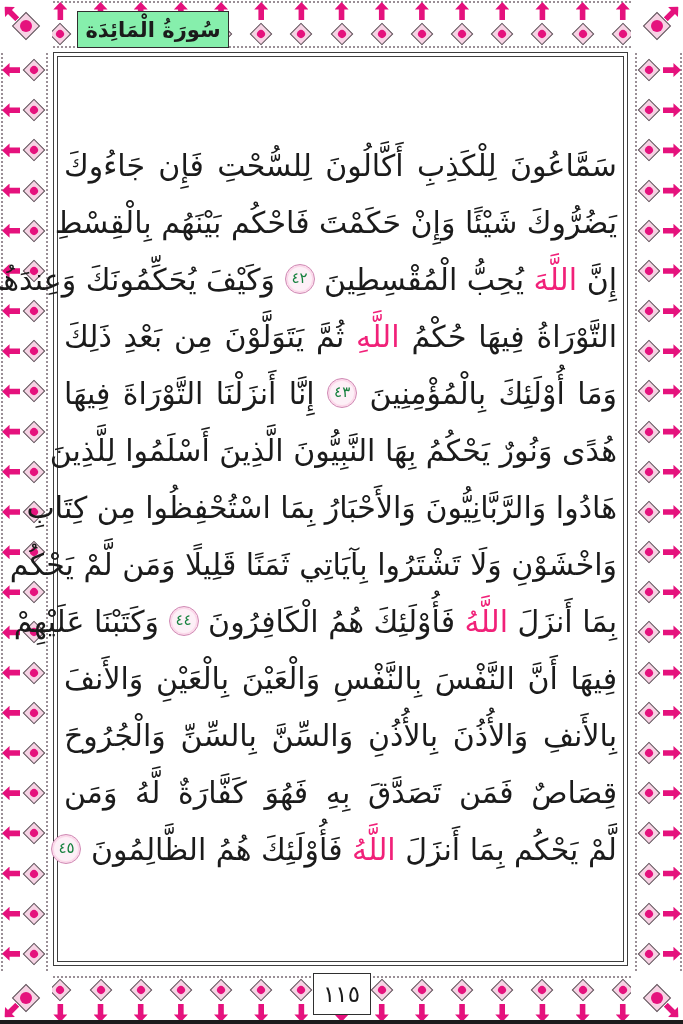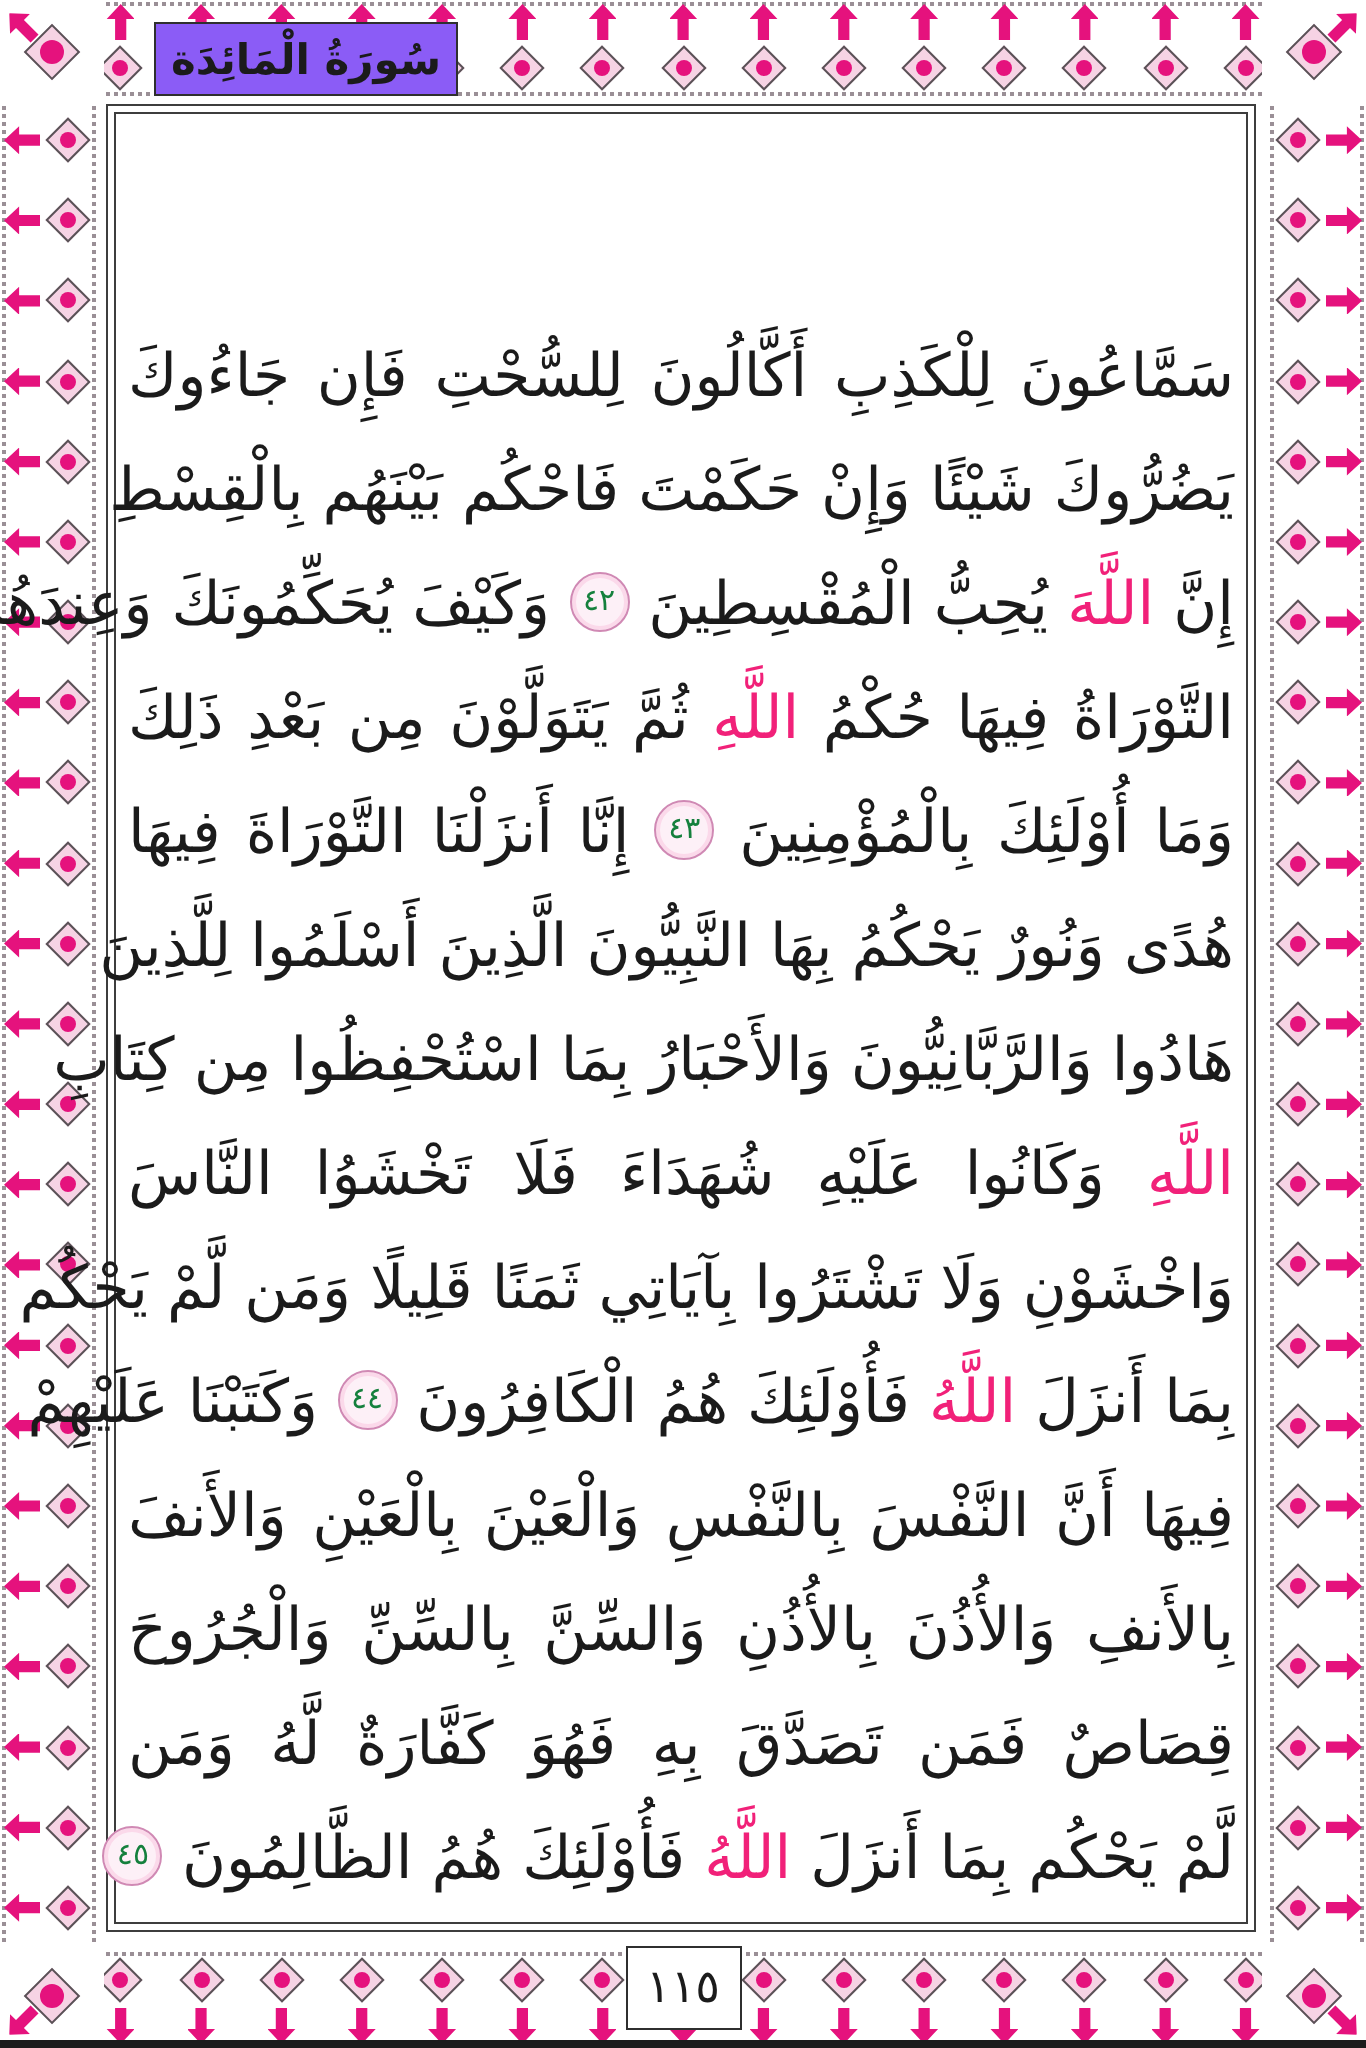--- a/index.html
+++ b/index.html
@@ -48,33 +48,33 @@
   .c-tr .arw{right:4px;top:4px;transform:rotate(45deg);}
   .c-bl .arw{left:4px;bottom:4px;transform:rotate(-135deg);}
   .c-br .arw{right:4px;bottom:4px;transform:rotate(135deg);}
 
   
   .frame{position:absolute;left:53px;top:52px;right:55px;bottom:58px;
          border:1.5px solid #3d3d3d;z-index:2;pointer-events:none;}
   .frame-inner{position:absolute;inset:3px;border:1px solid #3d3d3d;}
 
   
-  .hbox{position:absolute;top:11px;height:37px;background:#8b5cf6;border:1.6px solid #2f2f2f;
+  .hbox{position:absolute;top:11px;height:37px;background:#86efac;border:1.6px solid #2f2f2f;
         z-index:5;display:flex;align-items:center;justify-content:center;
         font-weight:bold;font-size:21px;box-sizing:border-box;}
   .hbox.surah{left:77px;width:152px;}
   .hbox.juz{left:451px;width:155px;}
   .pnbox{position:absolute;left:50%;bottom:9px;transform:translateX(-50%);
          width:58px;height:42px;background:#fff;border:1.6px solid #2f2f2f;z-index:5;
          display:flex;align-items:center;justify-content:center;font-size:23px;box-sizing:border-box;}
   .page-edge{position:absolute;left:0;right:0;bottom:0;height:4px;background:#1c1c1c;z-index:6;}
 
   
   .textarea{position:absolute;left:64px;right:66px;top:57px;bottom:66px;z-index:3;
-            display:flex;flex-direction:column;justify-content:flex-end;direction:rtl;}
+            display:flex;flex-direction:column;justify-content:center;direction:rtl;}
   .qline{height:57px;line-height:57px;font-size:30px;white-space:nowrap;
          text-align:justify;text-align-last:justify;direction:rtl;}
   .qline .word{color:var(--ink,#1b1b1b);}
   .qline .allah{color:var(--allah,#f12179);}
   .vmark{display:inline-flex;align-items:center;justify-content:center;vertical-align:middle;
          width:30px;height:30px;border-radius:50%;box-sizing:border-box;
          border:1.6px solid var(--markerb,#d089b4);background:var(--markerbg,#fdf0f7);
          box-shadow:inset 0 0 0 2px #fbd9ea;color:#15803d;font-size:15px;line-height:1;
          position:relative;top:-3px;}
 </style>
@@ -435,21 +435,20 @@
   <div class="hbox surah">سُورَةُ الْمَائِدَة</div>
 
   <div class="textarea">
       <div class="qline"><span class="word">سَمَّاعُونَ لِلْكَذِبِ أَكَّالُونَ لِلسُّحْتِ فَإِن جَاءُوكَ</span></div>
       <div class="qline"><span class="word">يَضُرُّوكَ شَيْئًا وَإِنْ حَكَمْتَ فَاحْكُم بَيْنَهُم بِالْقِسْطِ</span></div>
       <div class="qline"><span class="word">إِنَّ</span> <span class="allah">اللَّهَ</span> <span class="word">يُحِبُّ الْمُقْسِطِينَ</span> <span class="vmark">٤٢</span> <span class="word">وَكَيْفَ يُحَكِّمُونَكَ وَعِندَهُمُ</span></div>
       <div class="qline"><span class="word">التَّوْرَاةُ فِيهَا حُكْمُ</span> <span class="allah">اللَّهِ</span> <span class="word">ثُمَّ يَتَوَلَّوْنَ مِن بَعْدِ ذَلِكَ</span></div>
       <div class="qline"><span class="word">وَمَا أُوْلَئِكَ بِالْمُؤْمِنِينَ</span> <span class="vmark">٤٣</span> <span class="word">إِنَّا أَنزَلْنَا التَّوْرَاةَ فِيهَا</span></div>
       <div class="qline"><span class="word">هُدًى وَنُورٌ يَحْكُمُ بِهَا النَّبِيُّونَ الَّذِينَ أَسْلَمُوا لِلَّذِينَ</span></div>
       <div class="qline"><span class="word">هَادُوا وَالرَّبَّانِيُّونَ وَالأَحْبَارُ بِمَا اسْتُحْفِظُوا مِن كِتَابِ</span></div>
-      <div class="qline"><span class="allah">اللَّهِ</span> <span class="word">وَكَانُوا عَلَيْهِ شُهَدَاءَ فَلَا تَخْشَوُا النَّاسَ</span></div>
       <div class="qline"><span class="word">وَاخْشَوْنِ وَلَا تَشْتَرُوا بِآيَاتِي ثَمَنًا قَلِيلًا وَمَن لَّمْ يَحْكُم</span></div>
       <div class="qline"><span class="word">بِمَا أَنزَلَ</span> <span class="allah">اللَّهُ</span> <span class="word">فَأُوْلَئِكَ هُمُ الْكَافِرُونَ</span> <span class="vmark">٤٤</span> <span class="word">وَكَتَبْنَا عَلَيْهِمْ</span></div>
       <div class="qline"><span class="word">فِيهَا أَنَّ النَّفْسَ بِالنَّفْسِ وَالْعَيْنَ بِالْعَيْنِ وَالأَنفَ</span></div>
       <div class="qline"><span class="word">بِالأَنفِ وَالأُذُنَ بِالأُذُنِ وَالسِّنَّ بِالسِّنِّ وَالْجُرُوحَ</span></div>
       <div class="qline"><span class="word">قِصَاصٌ فَمَن تَصَدَّقَ بِهِ فَهُوَ كَفَّارَةٌ لَّهُ وَمَن</span></div>
       <div class="qline"><span class="word">لَّمْ يَحْكُم بِمَا أَنزَلَ</span> <span class="allah">اللَّهُ</span> <span class="word">فَأُوْلَئِكَ هُمُ الظَّالِمُونَ</span> <span class="vmark">٤٥</span></div>
     </div>
 
   <div class="pnbox">١١٥</div>
 

